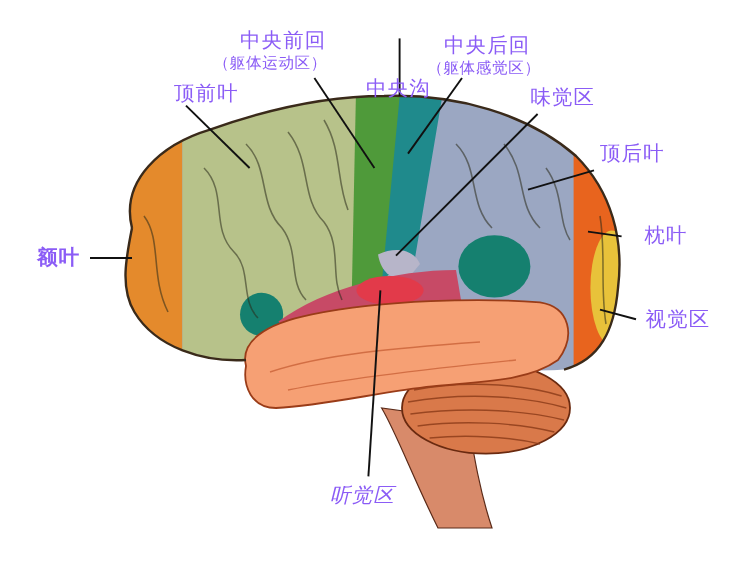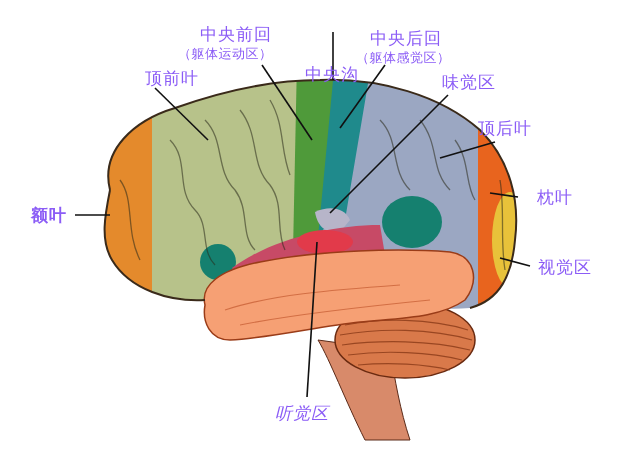--- a/index.html
+++ b/index.html
@@ -90,18 +90,18 @@
   </svg>
 
   
   <div class="lbl" style="left:305px; top:16px;margin-top:48px;">中央沟</div>
   <div class="lbl" style="left:200px; top:24px;">中央前回</div>
   <div class="lbl sub" style="left:178px; top:44px;">（躯体运动区）</div>
   <div class="lbl" style="left:370px; top:28px;text-align:right;">中央后回</div>
   <div class="lbl sub" style="left:356px; top:48px;text-align:right;">（躯体感觉区）</div>
   <div class="lbl" style="left:122px; top:68px;margin-left:23px;">顶前叶</div>
   <div class="lbl" style="left:442px; top:72px;">味觉区</div>
-  <div class="lbl" style="left:478px; top:118px;">顶后叶</div>
+  <div class="lbl" style="left:500px; top:118px;">顶后叶</div>
   <div class="lbl" style="left:31px; top:205px;font-weight:bold;">额叶</div>
   <div class="lbl" style="left:537px; top:187px;">枕叶</div>
   <div class="lbl" style="left:538px; top:257px;">视觉区</div>
   <div class="lbl" style="left:275px; top:403px;font-style:italic;">听觉区</div>
 </div>
 
 </body></html>

